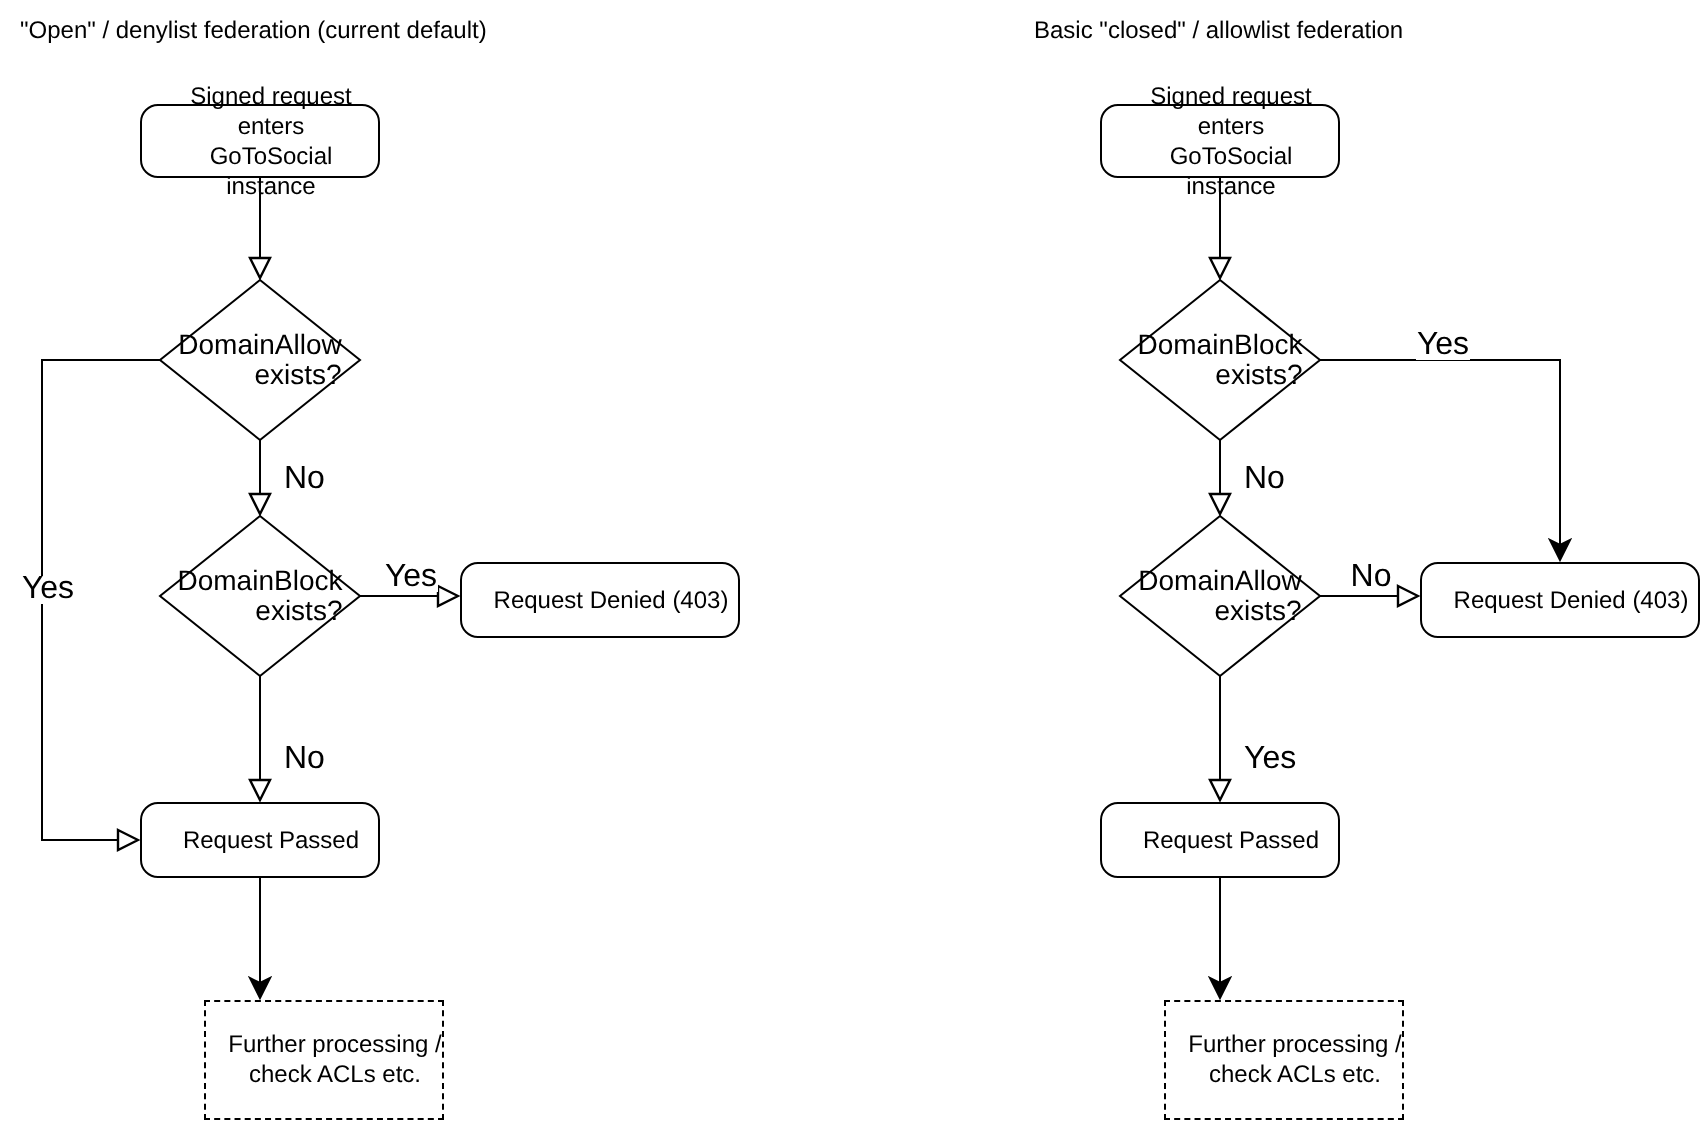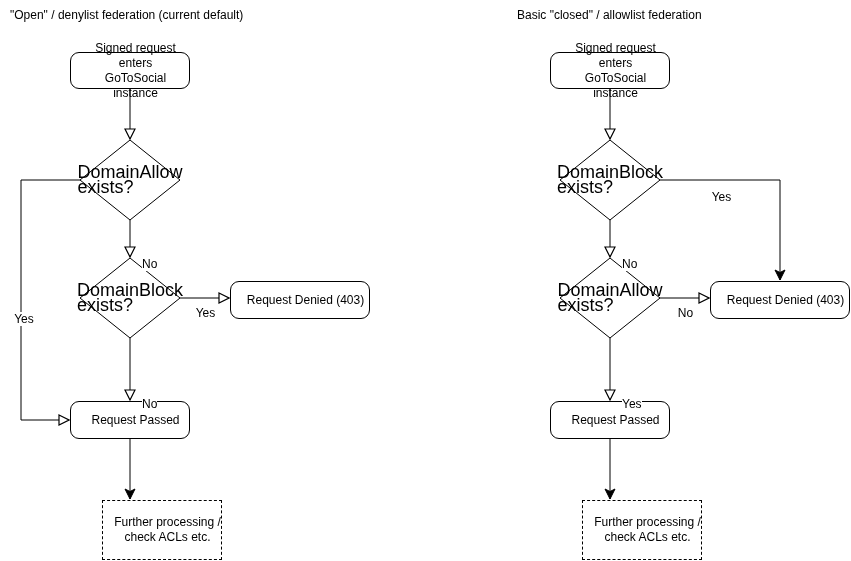--- a/index.html
+++ b/index.html
@@ -14,26 +14,26 @@
   svg.edges{position:absolute;left:0;top:0;}
   .node{
     position:absolute;box-sizing:border-box;background:#ffffff;
     border:1px solid #000000;border-radius:9px;
     display:flex;align-items:center;justify-content:center;
     text-align:center;font-size:12px;line-height:15px;padding-left:11px;
   }
   .node.dashed{border:1px dashed #000000;border-radius:0;margin-left:32px;}
   .diamond-label{
     position:absolute;display:flex;align-items:center;justify-content:center;
-    text-align:left;font-size:18px;line-height:15px;pointer-events:none;
+    text-align:right;font-size:14px;line-height:15px;pointer-events:none;
   }
   .multiline{white-space:pre-line;}
   .edge-label{
-    position:absolute;font-size:12px;line-height:14px;height:14px;
-    background:#ffffff;text-align:center;white-space:nowrap;margin-top:24px;
+    position:absolute;font-size:16px;line-height:14px;height:14px;
+    background:#ffffff;text-align:center;white-space:nowrap;
   }
 </style>
 </head>
 <body>
 
 <div class="canvas">
 
   <section class="flow" style="left:0px;">
     <div class="flow-title" style="left:10px;">"Open" / denylist federation (current default)</div>
 

